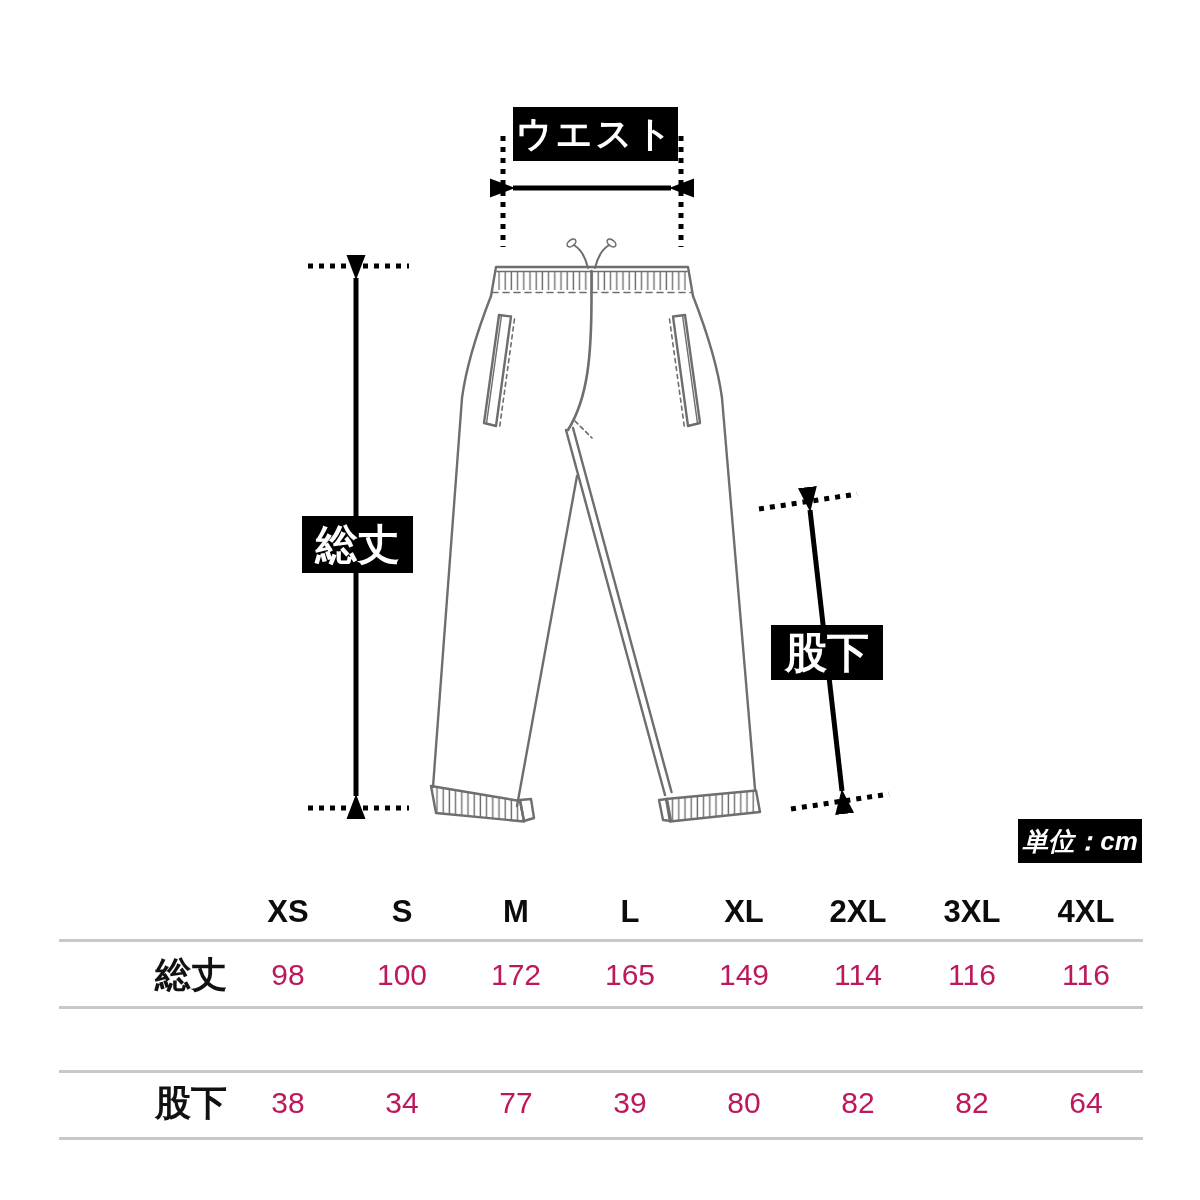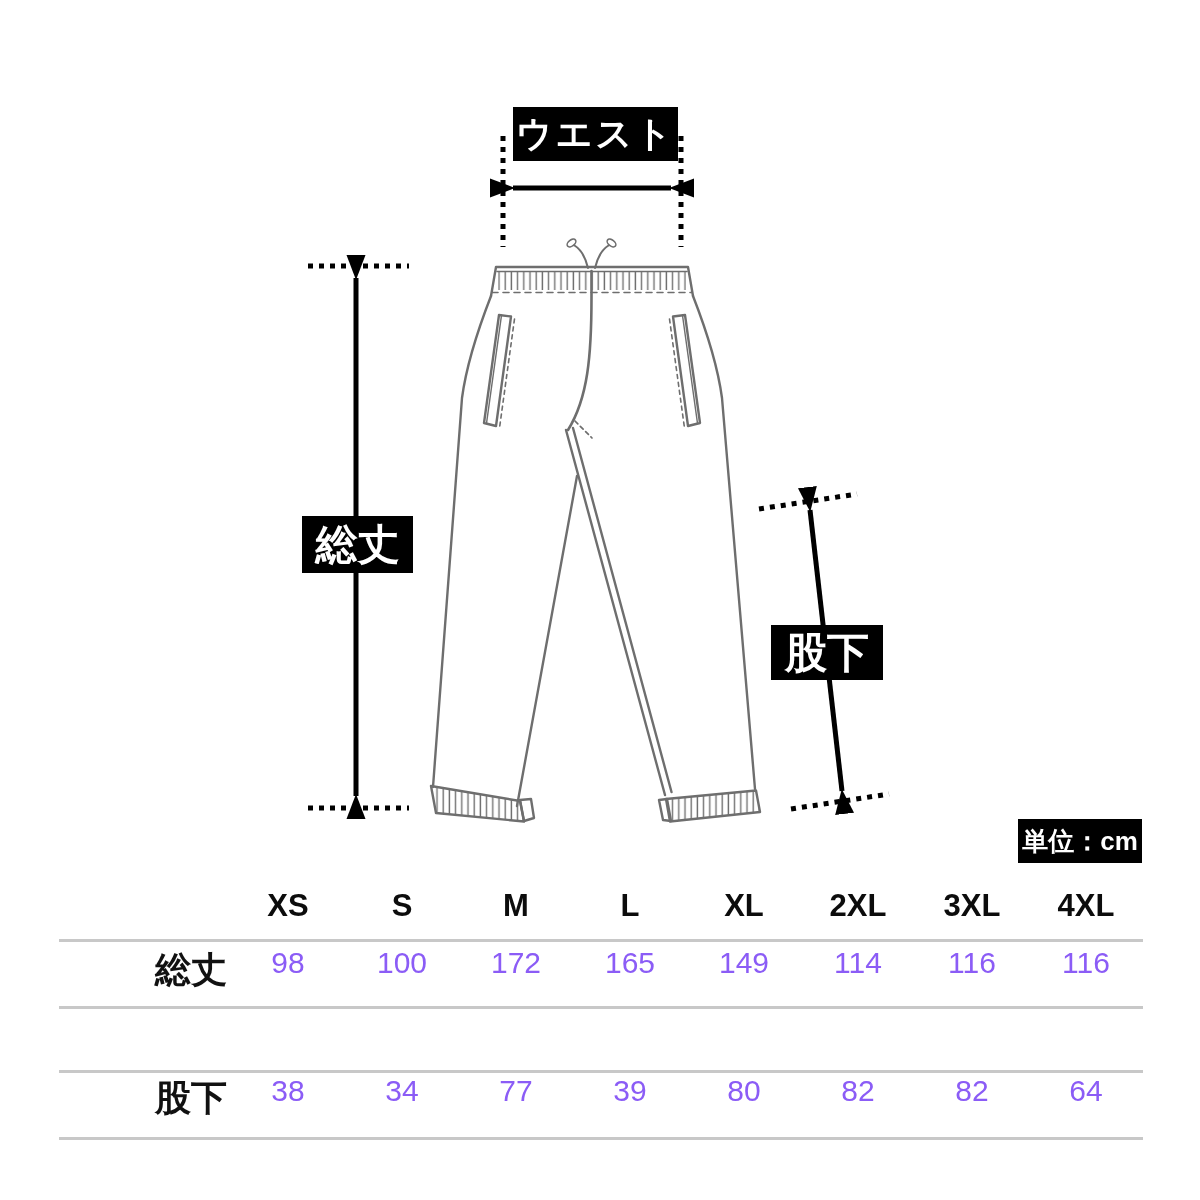--- a/index.html
+++ b/index.html
@@ -5,34 +5,34 @@
   html,body{margin:0;padding:0;background:#ffffff;}
   #stage{position:relative;width:1200px;height:1200px;background:#ffffff;overflow:hidden;
          font-family:"Liberation Sans","DejaVu Sans",sans-serif;}
   #diagram-svg{position:absolute;left:0;top:0;}
 
   .measure-label{position:absolute;background:#000;color:#fff;font-weight:700;
                  display:flex;align-items:center;justify-content:center;white-space:nowrap;}
   #waist-label{left:513px;top:63px;width:165px;height:54px;font-size:36px;letter-spacing:3px;margin-top:44px;}
   #total-length-label{left:302px;top:516px;width:111px;height:57px;font-size:42px;}
   #inseam-label{left:771px;top:625px;width:112px;height:55px;font-size:42px;}
-  #unit-badge{left:1018px;top:819px;width:124px;height:44px;font-size:26px;font-weight:700;}
+  #unit-badge{left:1018px;top:819px;width:124px;height:44px;font-size:26px;font-weight:700;font-style:italic;}
 
   .rule{position:absolute;left:59px;width:1084px;height:3px;background:#c8c8c8;}
   #rule-1{top:939px;} #rule-2{top:1006px;} #rule-3{top:1070px;} #rule-4{top:1137px;}
 
-  .trow{position:absolute;left:59px;width:1084px;display:flex;align-items:flex-start;}
+  .trow{position:absolute;left:59px;width:1084px;display:flex;align-items:center;}
   #thead-row{top:888px;height:48px;}
   #trow-1{top:946px;height:58px;}
   #trow-2{top:1010px;height:58px;}
   #trow-3{top:1074px;height:58px;}
   .tlabel{width:172px;text-align:right;padding-right:4px;box-sizing:border-box;
           font-weight:700;font-size:36px;color:#111;white-space:nowrap;}
   .tlabel.small{font-size:29px;letter-spacing:-1px;}
-  .tcell{flex:1;text-align:center;font-size:30px;color:#8b5cf6;white-space:nowrap;}
+  .tcell{flex:1;text-align:center;font-size:30px;color:#be185d;white-space:nowrap;}
   .thcell{flex:1;text-align:center;font-size:31px;font-weight:700;color:#0c0c0c;}
 </style>
 </head>
 <body>
 
 <div id="stage">
 
   <svg id="diagram-svg" width="1200" height="880" viewBox="0 0 1200 880">
     <defs>
       <marker id="ah" viewBox="0 0 10 10" refX="0.8" refY="5" markerWidth="5" markerHeight="5" orient="auto-start-reverse" markerUnits="strokeWidth">

